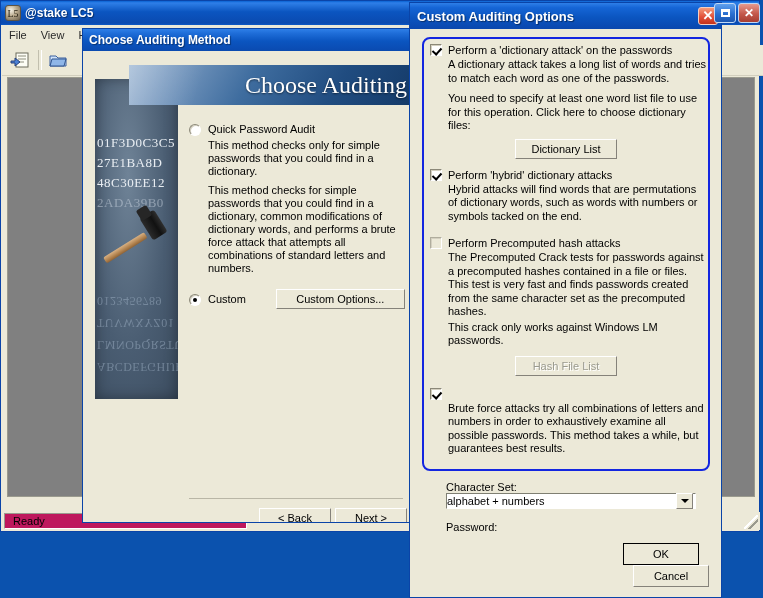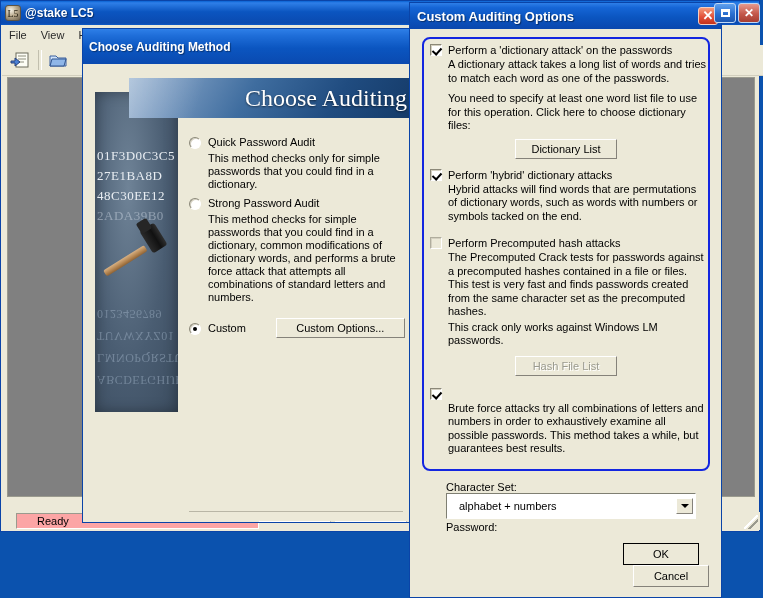--- a/index.html
+++ b/index.html
@@ -68,43 +68,43 @@
     position: absolute; left: 6px; top: 76px; width: 748px; height: 420px;
     background: #808080;
     border: 1px solid #9a9a8e;
     box-sizing: border-box;
   }
   .lc5-statusbar {
     position: absolute; left: 1px; bottom: 1px; height: 18px; width: 758px;
     background: #ECE9D8; display: flex; align-items: center;
   }
   .status-pane {
-    margin-left: 14px; width: 243px; height: 16px;
-    background: #fca5a5;
+    margin-left: 2px; width: 243px; height: 16px;
+    background: #be185d;
     border: 1px solid; border-color: #9a9a8e #fff #fff #9a9a8e;
     box-sizing: border-box;
-    font-size: 11px; color: #000; padding-left: 20px; line-height: 14px;
+    font-size: 11px; color: #000; padding-left: 8px; line-height: 14px;
   }
   .status-grip {
     position: absolute; right: 2px; bottom: 1px; width: 14px; height: 14px;
     background:
       linear-gradient(135deg, transparent 45%, #fff 45%, #fff 56%, transparent 56%),
       linear-gradient(135deg, transparent 62%, #9a9a8e 62%, #9a9a8e 72%, transparent 72%);
   }
 
   
   .wizard {
     position: absolute; left: 82px; top: 28px; width: 330px; height: 495px;
     background: #ECE9D8;
     border: 1px solid #0A44A8;
     box-sizing: border-box;
     overflow: hidden;
   }
   .wizard-titlebar {
-    height: 35px; width: 100%;
+    height: 22px; width: 100%;
     background: linear-gradient(to bottom, #2E7FE8 0%, #1E6DD8 20%, #0B55C0 55%, #0A4AB0 100%);
     display: flex; align-items: center; padding-left: 6px;
     box-sizing: border-box;
   }
   .wizard-title {
     color: #fff; font-weight: bold; font-size: 12px;
     text-shadow: 1px 1px 1px rgba(0,0,0,0.4);
   }
   .wizard-body { position: relative; width: 100%; height: 473px; background: #ECE9D8; }
 
@@ -250,25 +250,25 @@
   .checkbox.dim { background: #ECE9D8; border-color: #b0ad9d #fff #fff #b0ad9d; }
   .chk-label { font-size: 11px; color: #000; }
   .chk-desc {
     margin: 2px 0 0 24px; font-size: 11px; color: #000; line-height: 13.5px;
   }
   .center-btn { display: flex; justify-content: center; margin-top: 6px; }
   .center-btn .btn { min-width: 84px; }
 
   .field-label { position: absolute; font-size: 11px; color: #000; }
   .combo {
-    position: absolute; height: 26px; background: #fff;
+    position: absolute; height: 16px; background: #fff;
     border: 1px solid; border-color: #7f7f72 #fff #fff #7f7f72;
     box-sizing: border-box;
     display: flex; align-items: center; justify-content: space-between;
-    font-size: 11px; color: #000; padding-left: 12px;
+    font-size: 11px; color: #000; padding-left: 0;
   }
   .combo-arrow {
     width: 17px; height: 16px; margin-right: 2px;
     background: #ECE9D8;
     border: 1px solid; border-color: #fff #85827a #85827a #fff;
     display: flex; align-items: center; justify-content: center;
     box-sizing: border-box;
   }
   .arrow-gl {
     width: 0; height: 0;
@@ -367,24 +367,20 @@
         <div class="opt">
           <div class="opt-head">
             <div class="radio"></div>
             <div class="opt-label">Quick Password Audit</div>
           </div>
           <div class="opt-desc">This method checks only for simple passwords that you could find in a dictionary.</div>
         </div>
 
 
         <div class="opt">
-          <div class="opt-head">
-            <div class="radio"></div>
-            <div class="opt-label">Strong Password Audit</div>
-          </div>
           <div class="opt-desc">This method checks for simple passwords that you could find in a dictionary, common modifications of dictionary words, and performs a brute force attack that attempts all combinations of standard letters and numbers.</div>
         </div>
 
         <div class="opt" style="margin-top:14px">
           <div class="opt-inline">
             <div class="radio checked"></div>
             <div class="opt-label" style="width:68px">Custom</div>
             <div class="btn" style="width:112px">Custom Options...</div>
           </div>
         </div>

